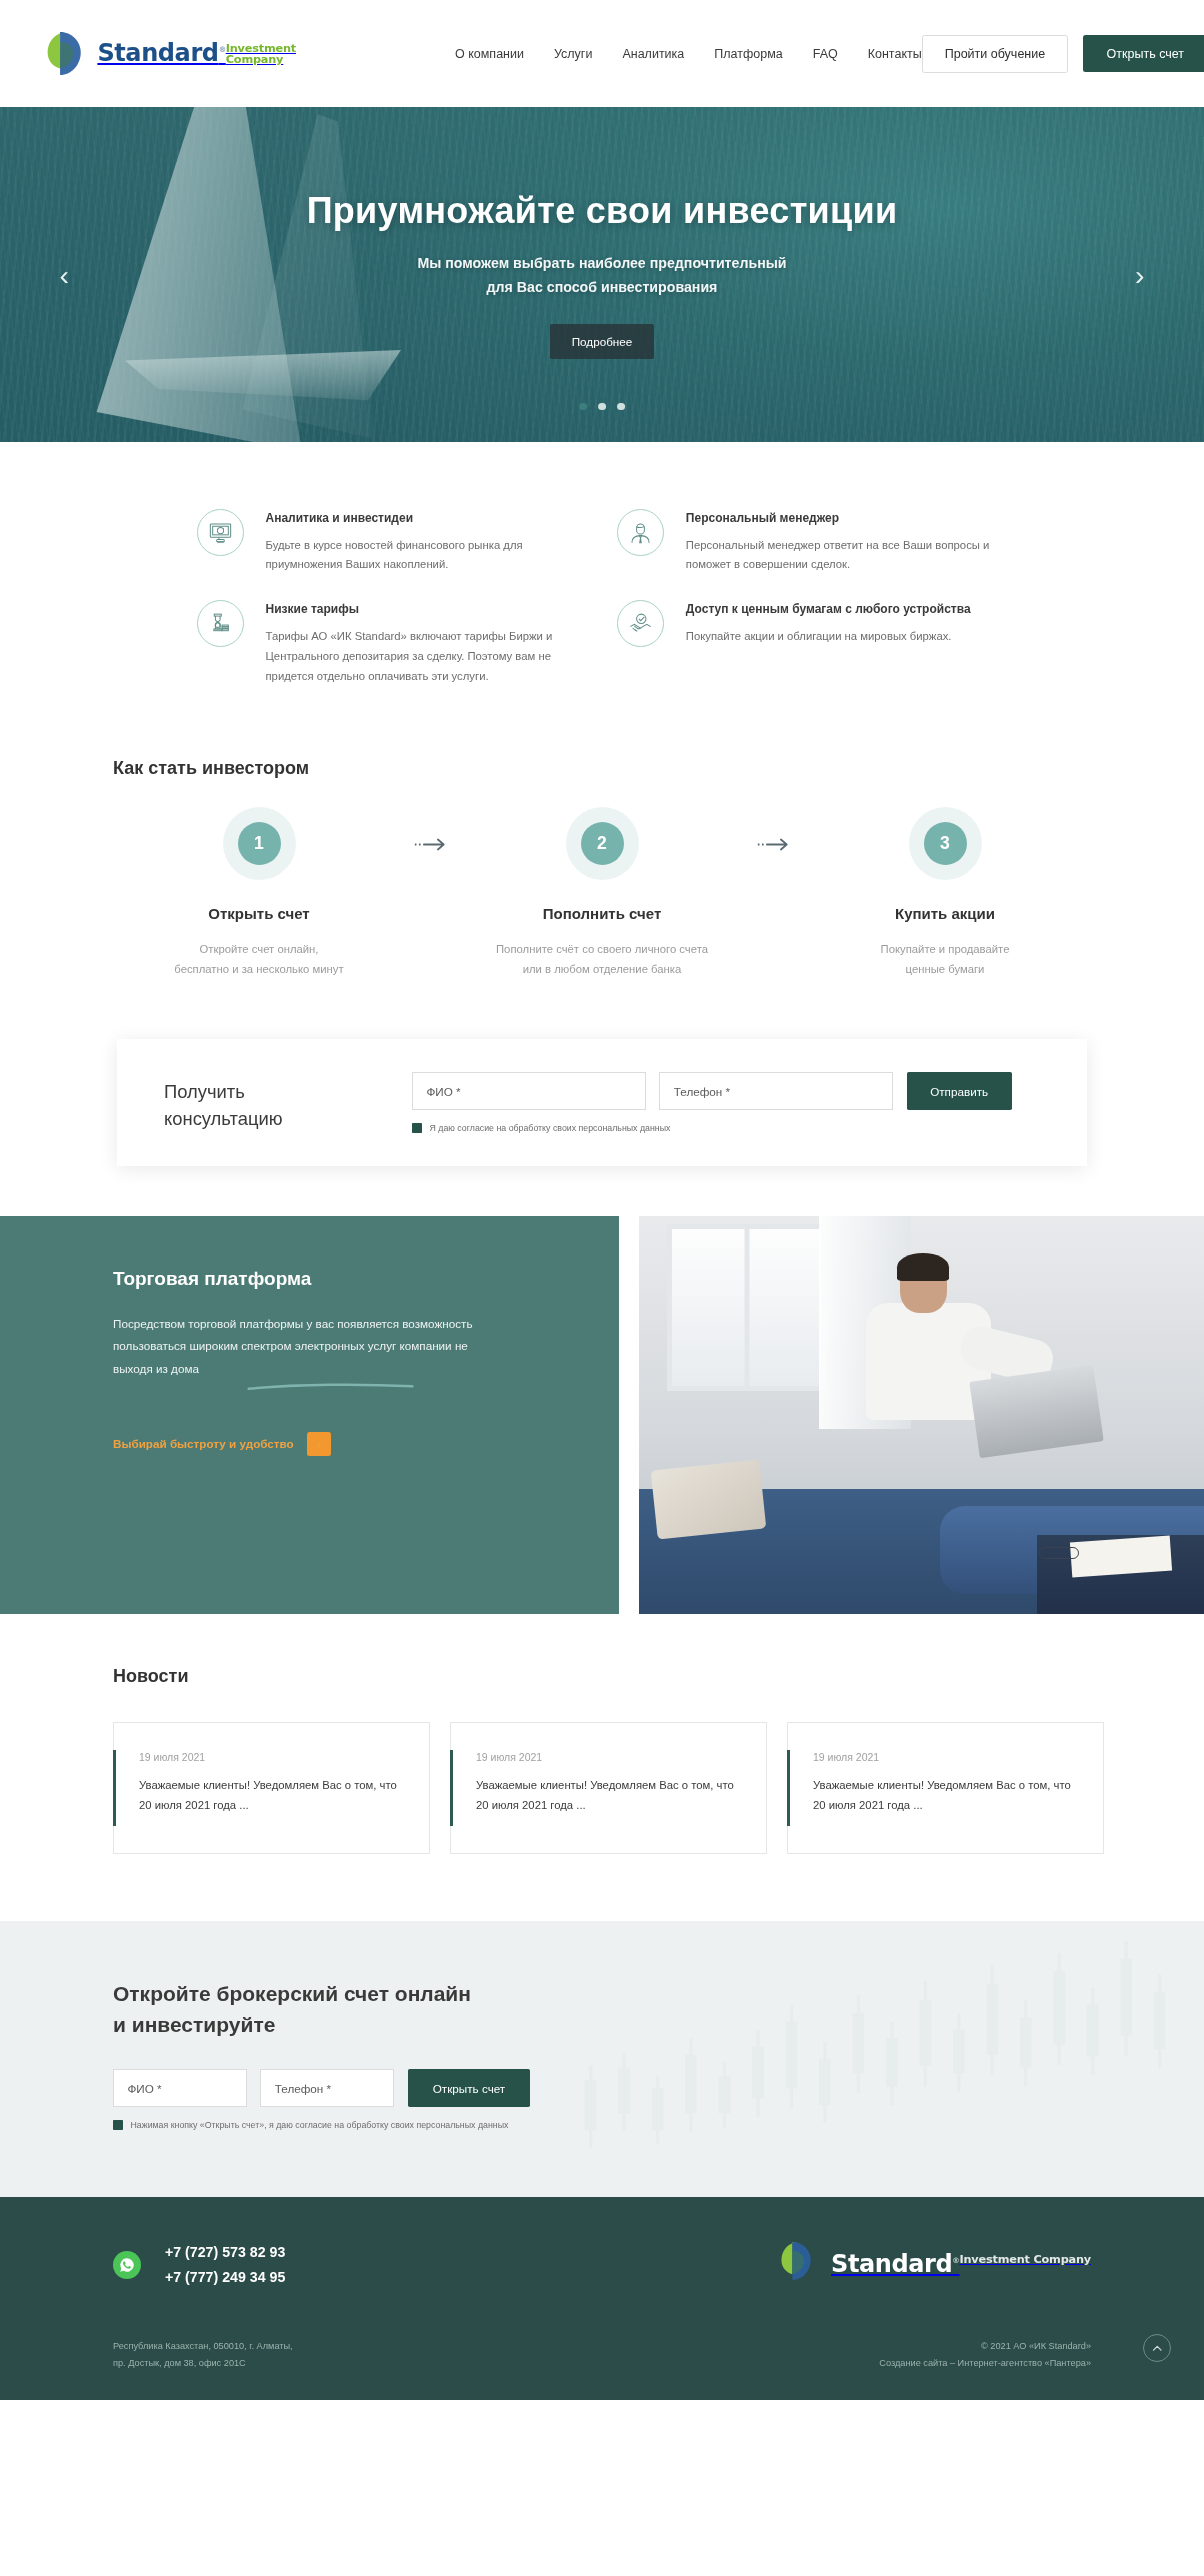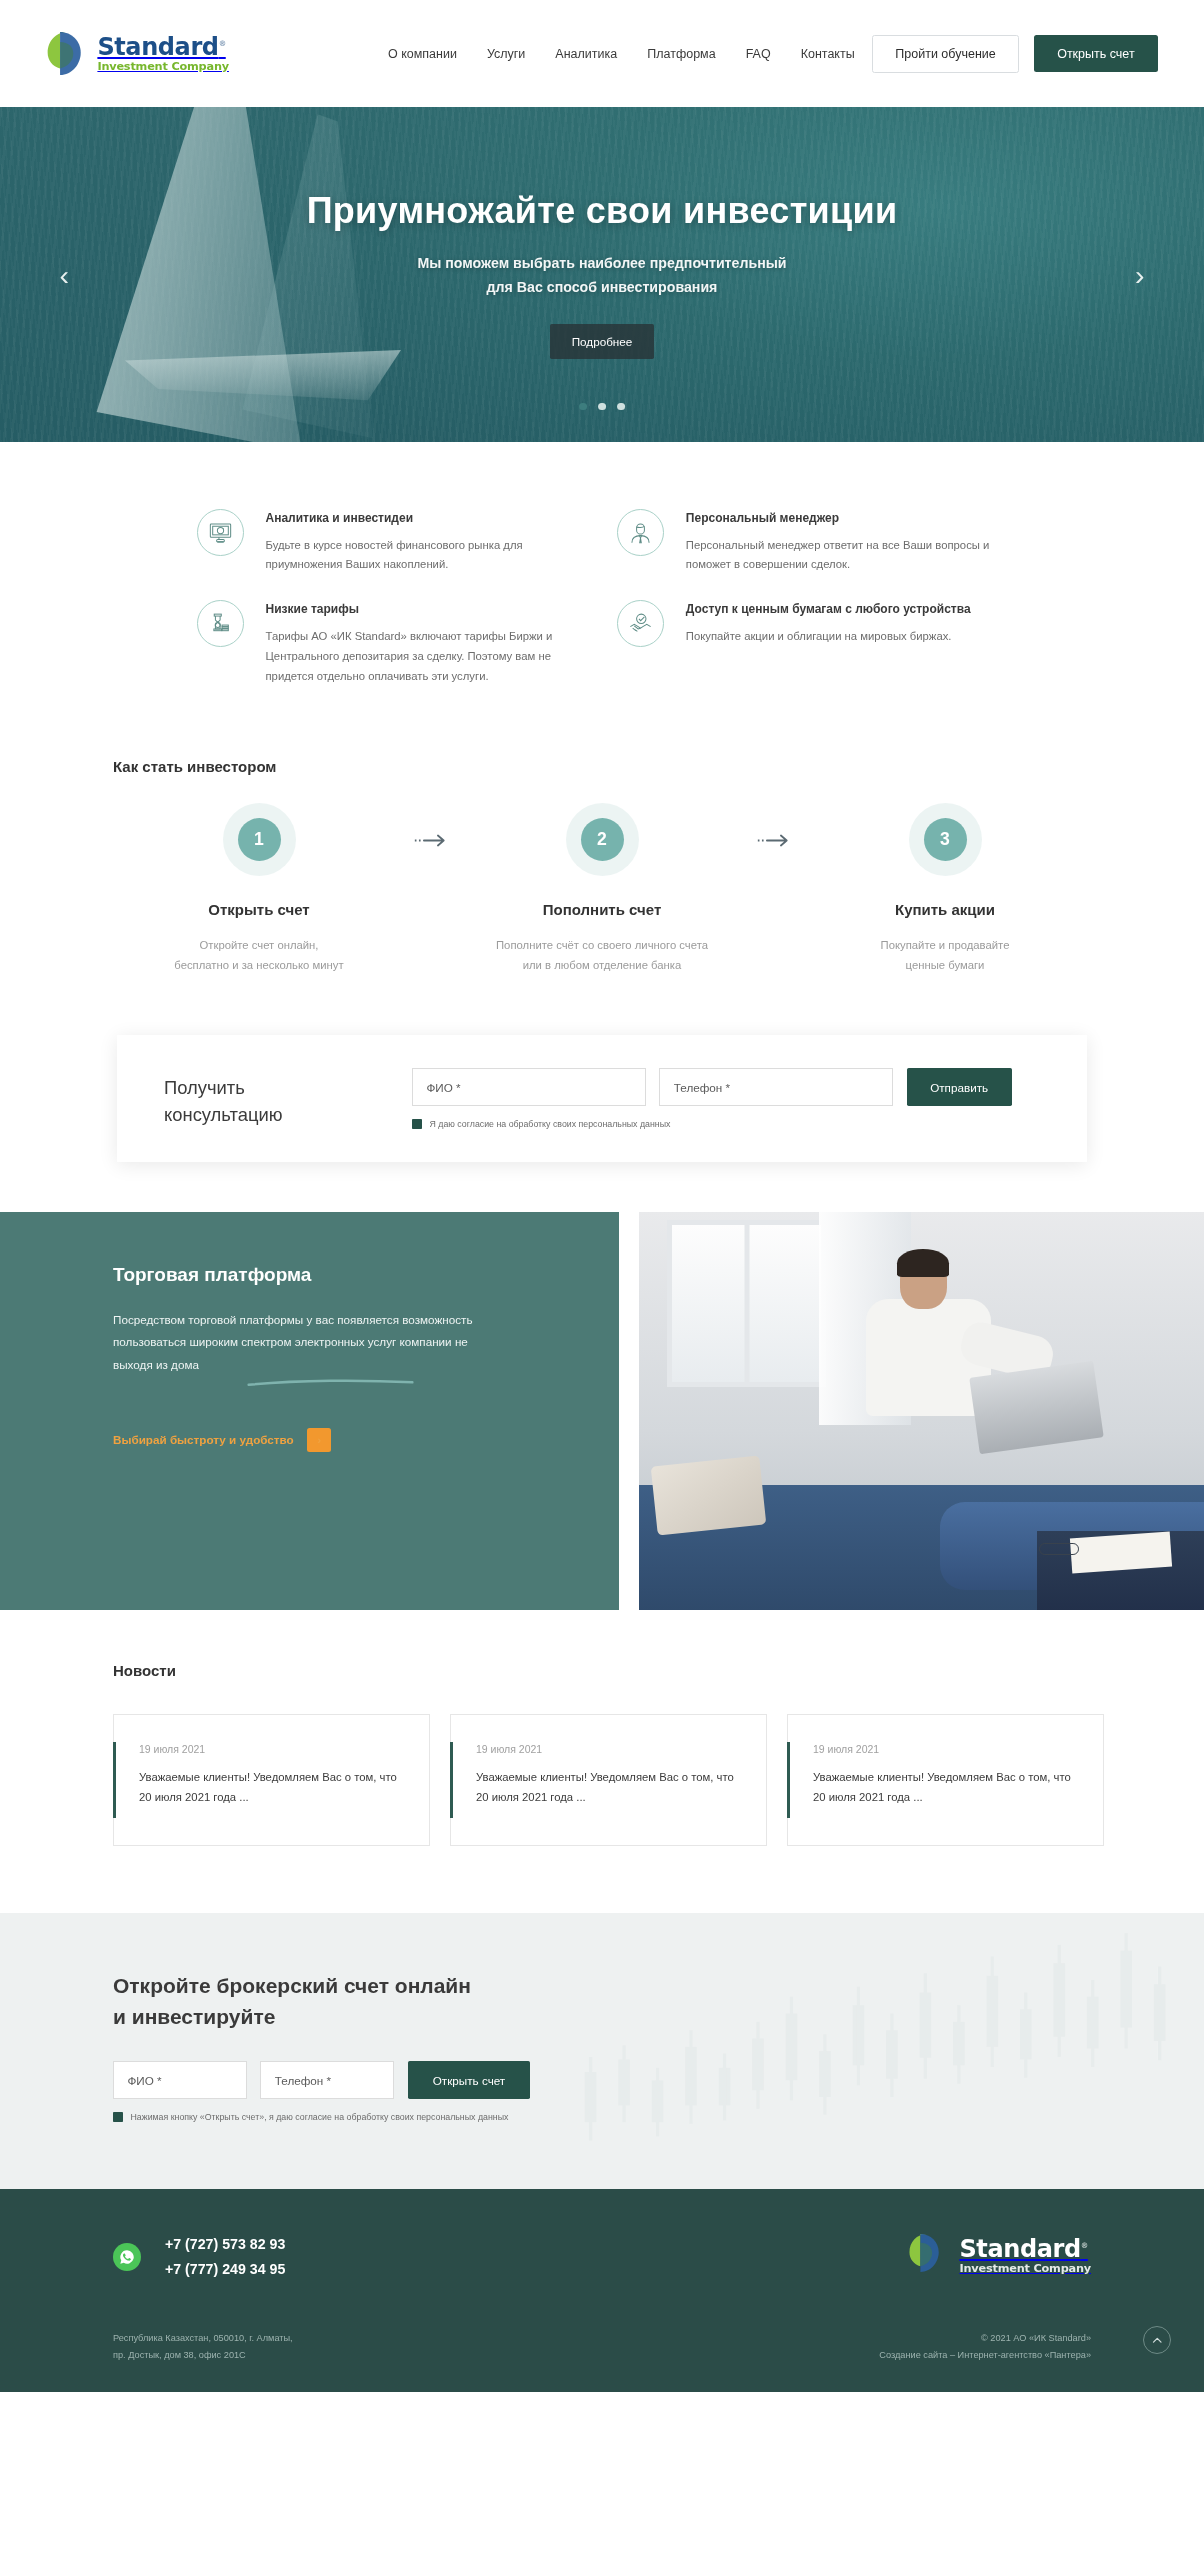--- a/index.html
+++ b/index.html
@@ -16,21 +16,21 @@
   
   .header {
     height: 107px;
     background: #ffffff;
     display: flex;
     align-items: center;
     padding: 0 46px 0 46px;
   }
   .logo { display: flex; align-items: center; gap: 8.4px; }
   .logo-mark { width: 43px; height: 47px; position: relative; flex: none; }
-  .logo-text { display: flex; flex-direction: column; line-height: 1; }
+  .logo-text { display: flex; flex-direction: row; line-height: 1; }
   .logo-name {
     font-family: "DejaVu Sans", sans-serif;
     font-size: 24px; font-weight: bold; color: #1d4f88; letter-spacing: -0.4px;
     position: relative;
   }
   .logo-reg { font-size: 7.5px; vertical-align: super; color: #7e98b5; }
   .logo-sub {
     font-family: "DejaVu Sans", sans-serif;
     font-size: 11.3px; font-weight: bold; color: #77b72d; margin-top: 1.7px;
     letter-spacing: -0.2px;
@@ -129,21 +129,21 @@
     width: 47px; height: 47px; border-radius: 50%; border: 1.2px solid #a9d1c8;
     display: flex; align-items: center; justify-content: center; flex: none; margin-top: 1.7px;
   }
   .feature-ico svg { width: 25px; height: 25px; }
   .feature-body { padding-top: 2.5px; }
   .feature-title { font-size: 12px; font-weight: bold; color: #3a3a3a; margin-bottom: 10px; line-height: 1.35; }
   .feature-text { font-size: 11.3px; color: #6d6d6d; line-height: 1.75; max-width: 318px; }
 
   
   .steps-wrap { max-width: 1204px; padding: 38px 113px 16.7px 113px; }
-  .section-title { font-size: 15px; font-weight: bold; color: #333; }
+  .section-title { font-size: 18px; font-weight: bold; color: #333; }
   .steps {
     display: flex; align-items: flex-start; justify-content: center;
     margin-top: 43px; gap: 0;
   }
   .step { width: 251px; text-align: center; }
   .step-badge {
     width: 43px; height: 43px; border-radius: 50%; background: #76b3ad;
     color: #fff; font-size: 17.6px; font-weight: bold;
     display: flex; align-items: center; justify-content: center;
     margin: 0 auto; box-shadow: 0 0 0 15px rgba(118,179,173,.14);

